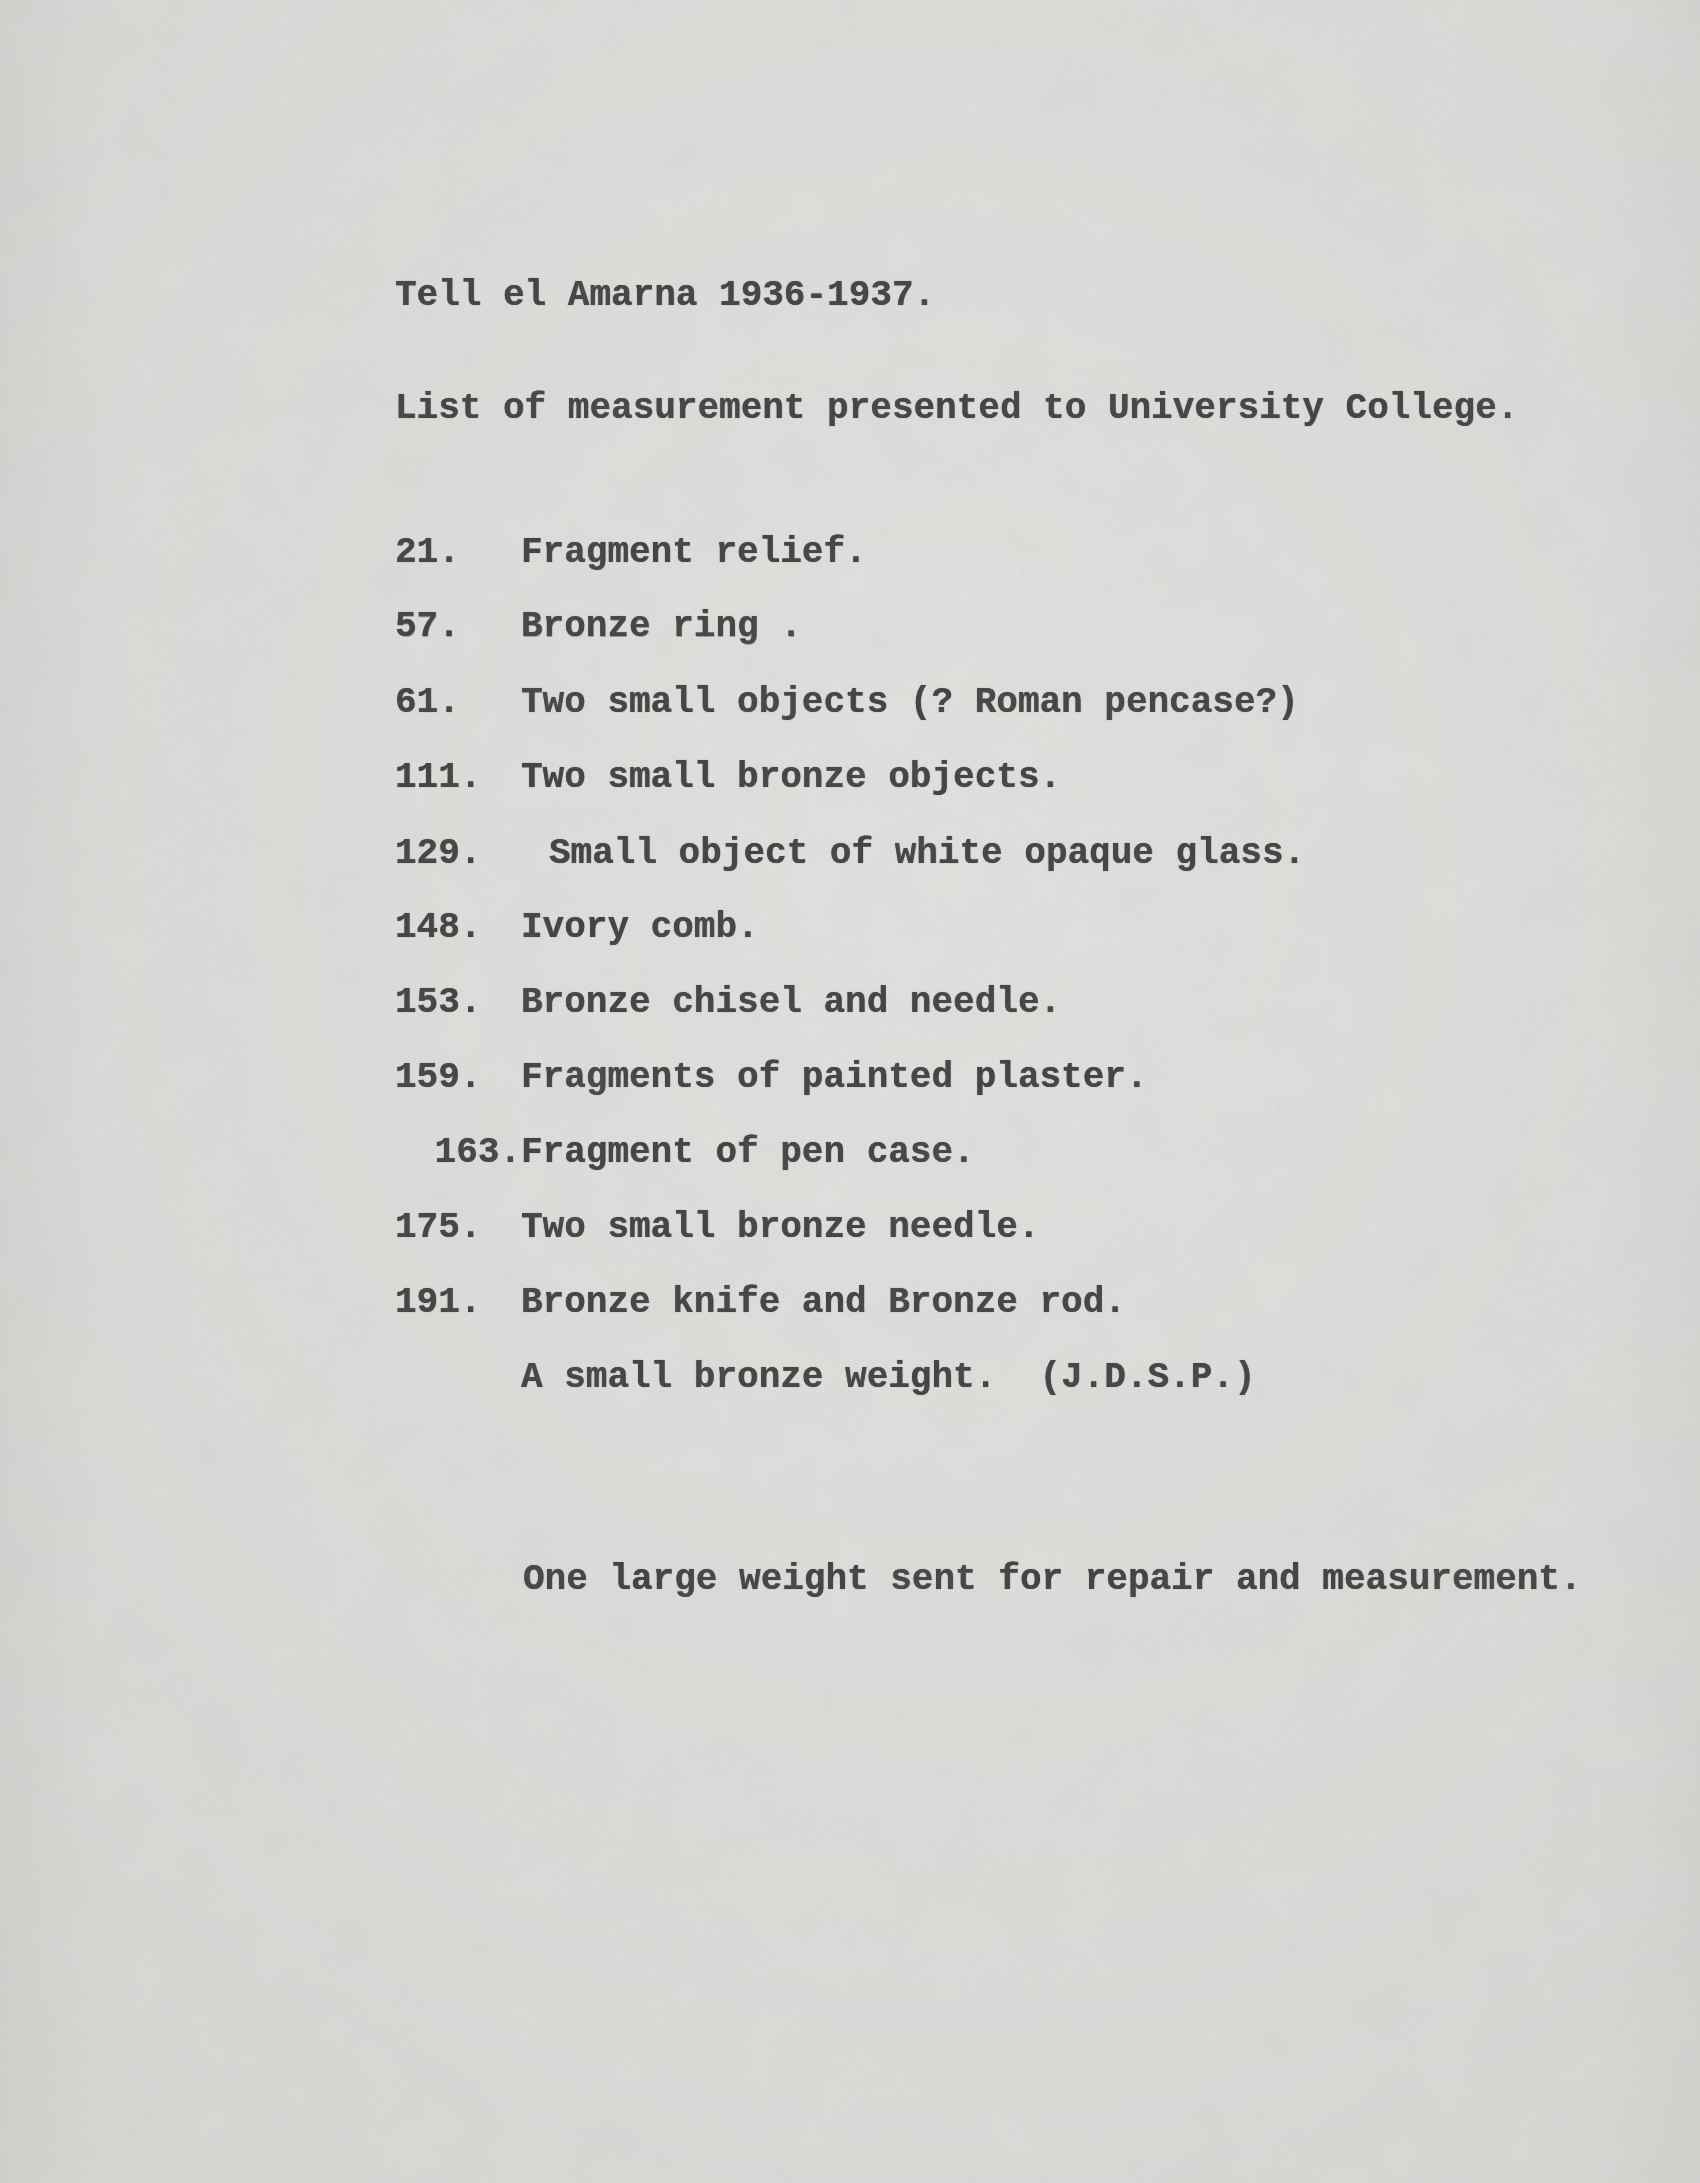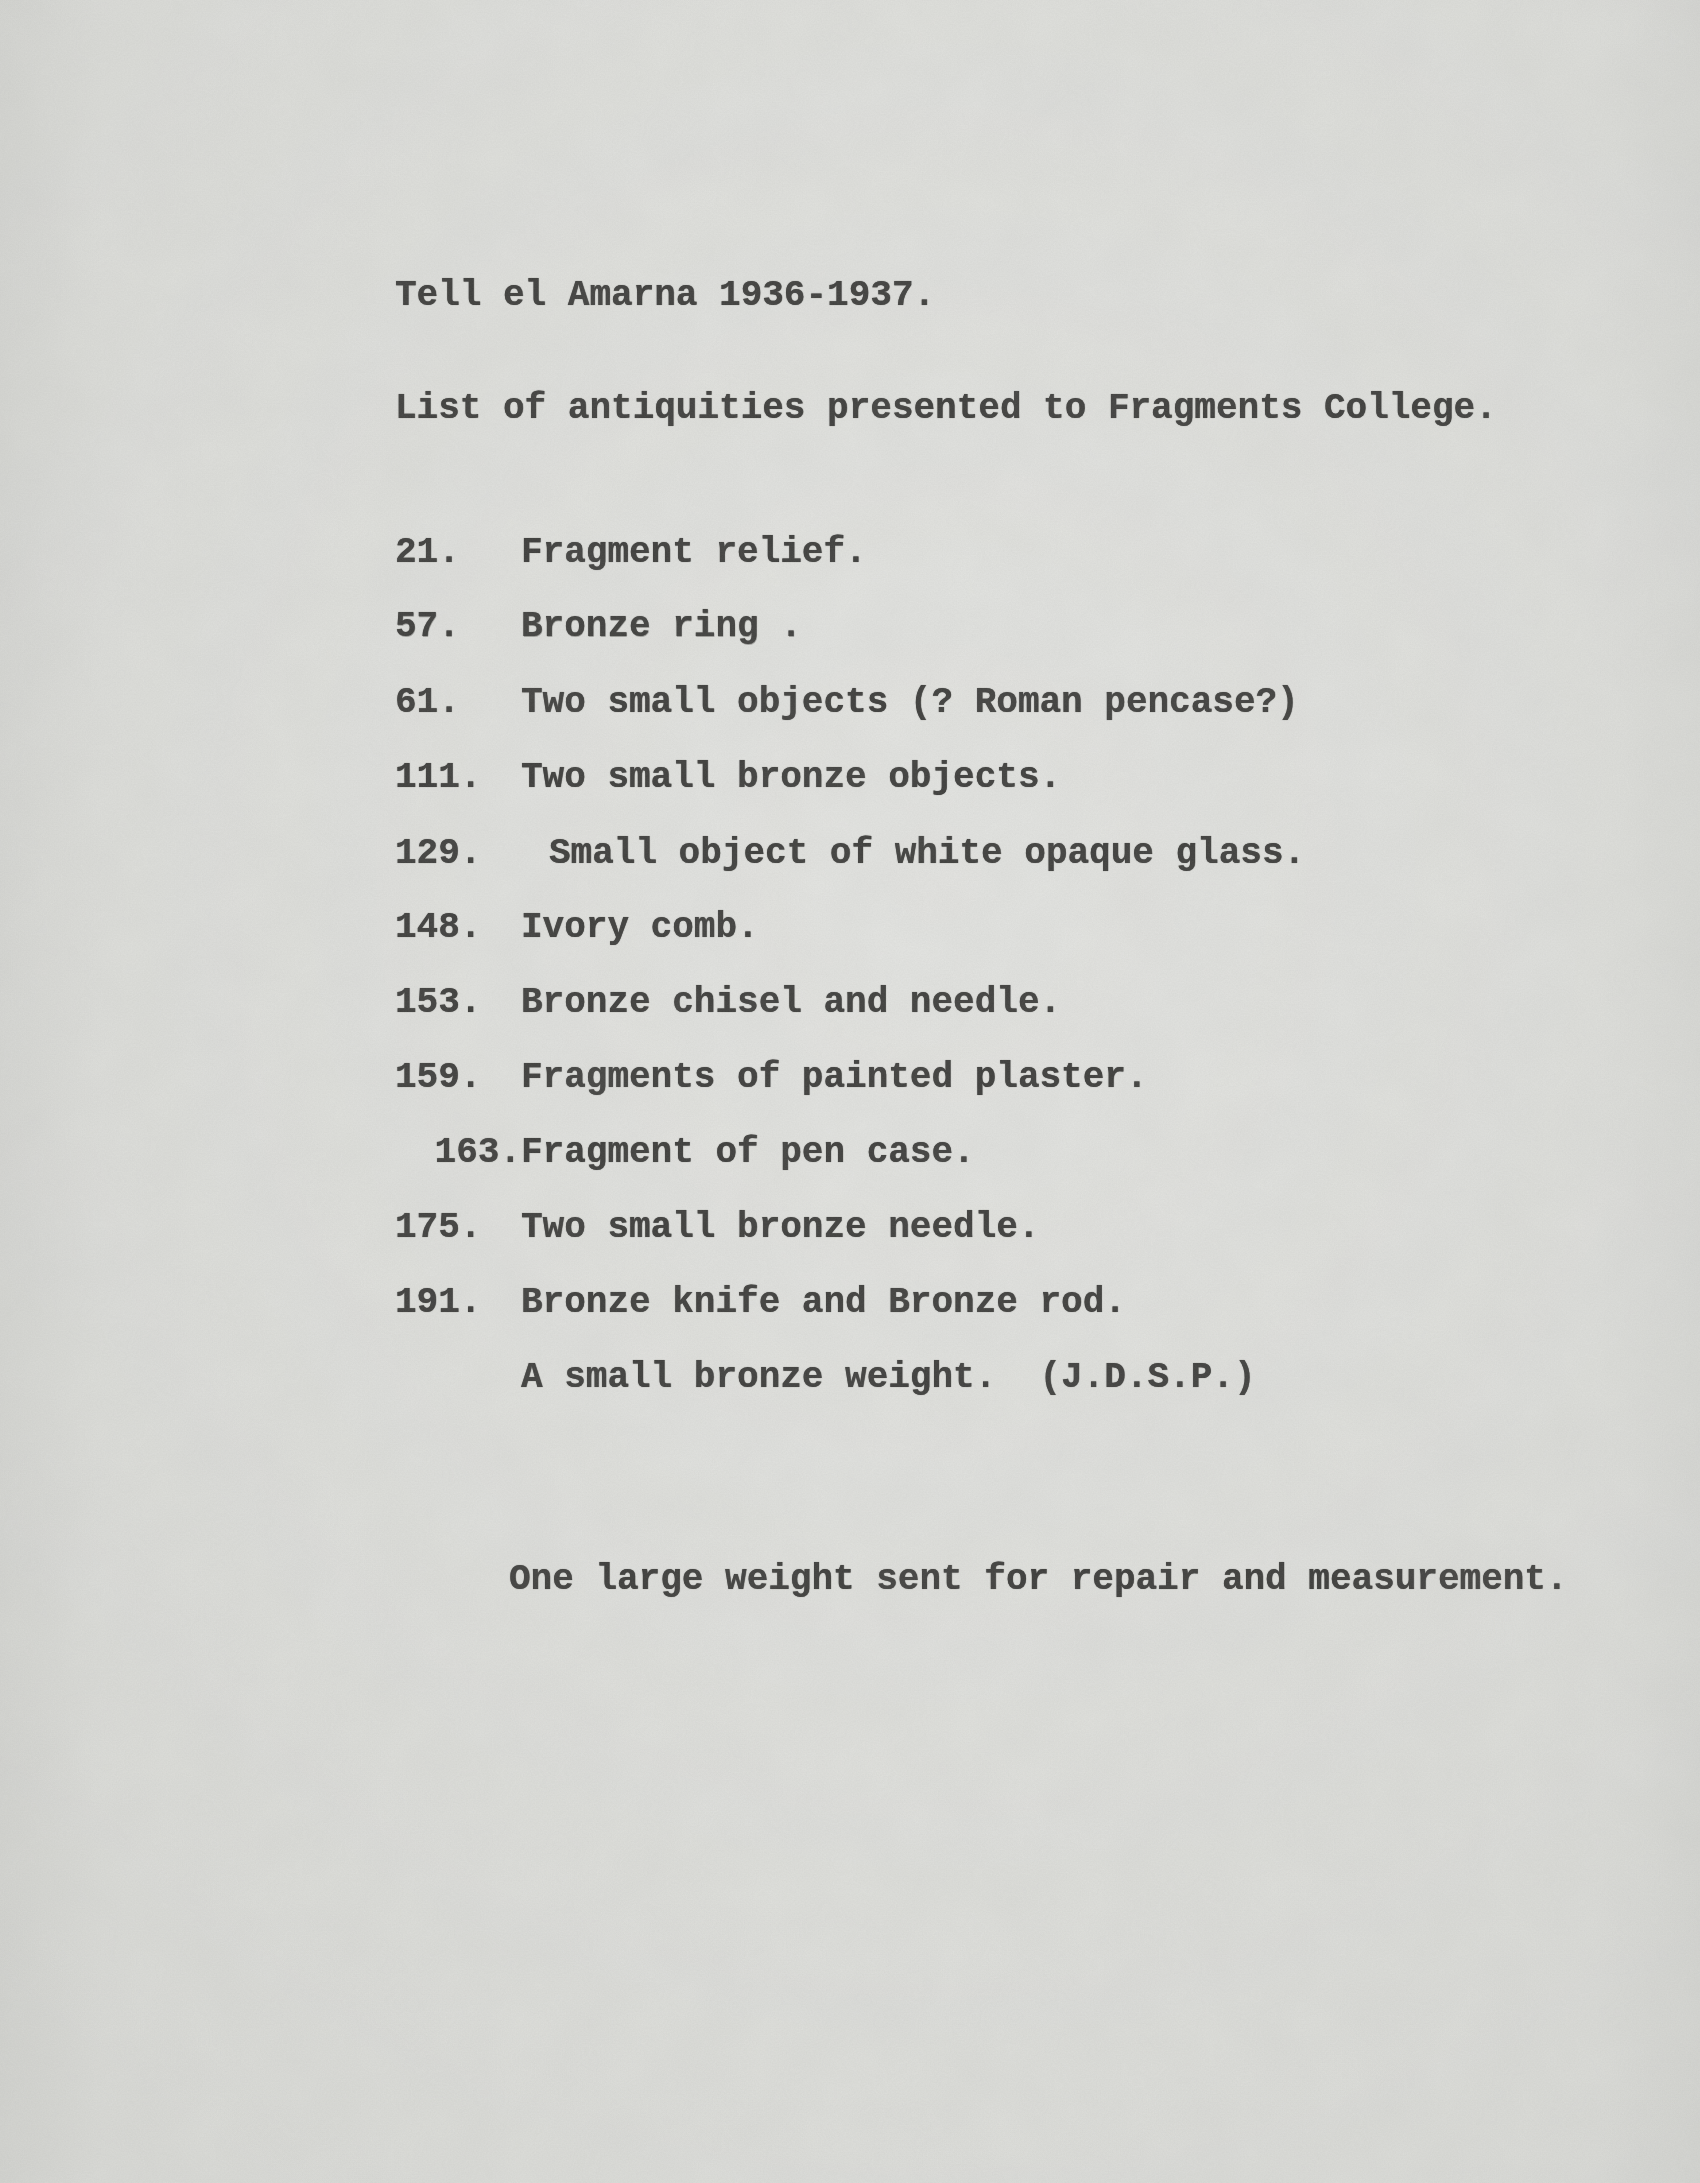--- a/index.html
+++ b/index.html
@@ -66,39 +66,39 @@
     white-space: pre;
   }
   .desc {
     white-space: pre;
   }
   .row.continuation .num {
     visibility: hidden;
   }
   .footnote {
     position: absolute;
-    left: 509px;
+    left: 523px;
     top: 1562px;
     white-space: pre;
   }
   
   .row:nth-child(2) { transform: translateY(-0.7px); }
   .row:nth-child(5) { transform: translateY(0.7px); gap: 28px; }
   .row:nth-child(9) { transform: translateY(-0.4px); text-align: right; }
 </style>
 </head>
 <body>
 
 <div class="page">
 
   <div class="content">
 
     <div class="title">Tell el Amarna 1936-1937.</div>
 
-    <div class="subtitle">List of antiquities presented to Fragments College.</div>
+    <div class="subtitle">List of measurement presented to University College.</div>
 
     <div class="list">
 
       <div class="row">
         <span class="num">21.</span>
         <span class="desc">Fragment relief.</span>
       </div>
 
       <div class="row">
         <span class="num">57.</span>

